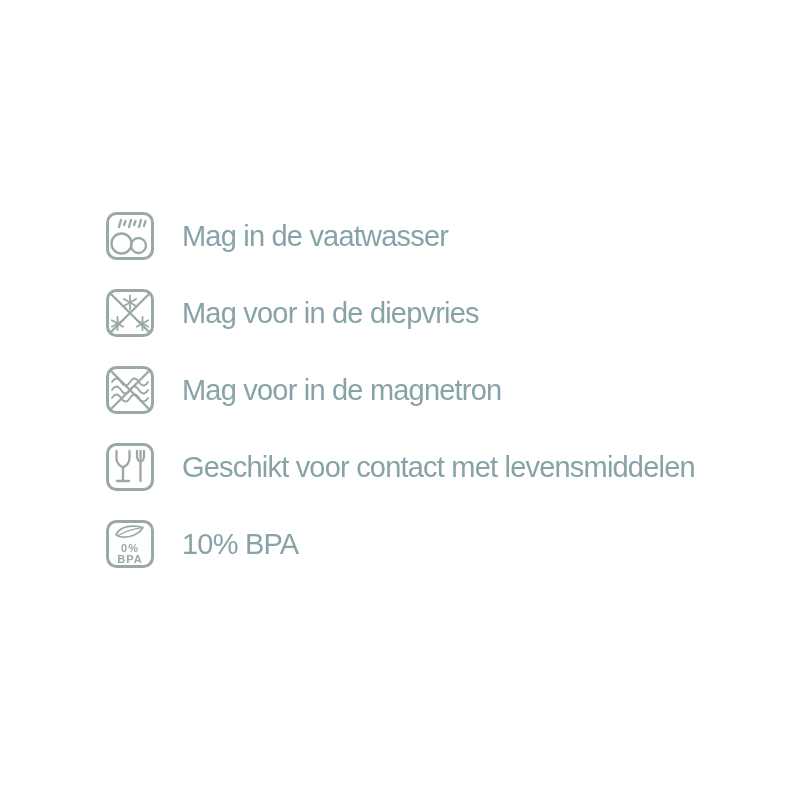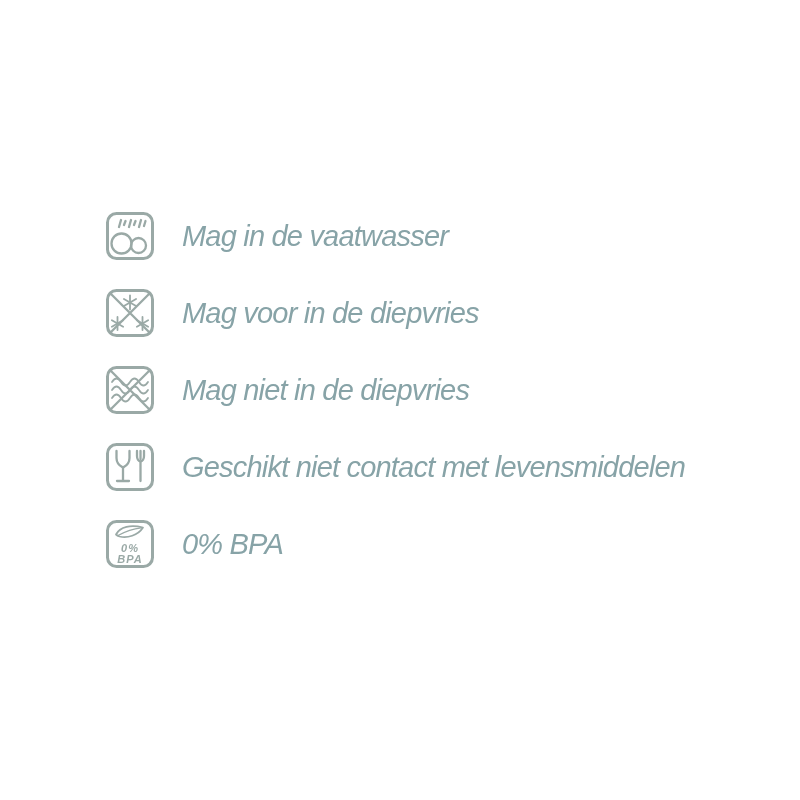--- a/index.html
+++ b/index.html
@@ -13,21 +13,20 @@
     overflow: hidden;
     font-family: "Liberation Sans", sans-serif;
     --icon-color: #9AA9A6;
     --text-color: #87A3A7;
   }
   .canvas {
     position: relative;
     width: 740px;
     height: 800px;
     background: #ffffff;
-    font-style: italic;
   }
   .feature-list {
     position: absolute;
     left: 104px;
     top: 210px;
     display: flex;
     flex-direction: column;
     gap: 25px;
   }
   .feature-row {
@@ -125,47 +124,47 @@
     <div class="feature-row">
       <span class="icon">
         <svg viewBox="0 0 52 52" aria-hidden="true">
           <rect class="stroke frame" x="3.5" y="3.5" width="45" height="45" rx="9"></rect>
           <path class="stroke thin" d="M8,18 q4.5,-7 9,0 t9,0 t9,0 t9,0"></path>
           <path class="stroke thin" d="M8,26 q4.5,-7 9,0 t9,0 t9,0 t9,0"></path>
           <path class="stroke thin" d="M8,34 q4.5,-7 9,0 t9,0 t9,0 t9,0"></path>
           <path class="stroke mid" d="M6.5,6.5 L45.5,45.5 M45.5,6.5 L6.5,45.5"></path>
         </svg>
       </span>
-      <span class="feature-label">Mag niet in de diepvries</span>
+      <span class="feature-label">Mag voor in de magnetron</span>
     </div>
 
     <div class="feature-row">
       <span class="icon">
         <svg viewBox="0 0 52 52" aria-hidden="true">
           <rect class="stroke frame" x="3.5" y="3.5" width="45" height="45" rx="9"></rect>
           <g class="stroke mid">
             <path d="M12.5,10 V17 C12.5,23.5 17,25.5 19,26.5 V39.5"></path>
             <path d="M25.5,10 V17 C25.5,23.5 21,25.5 19,26.5"></path>
             <path d="M13,40 H25"></path>
             <path d="M33,10 V15 Q33,19.5 36.5,20.5 V40"></path>
             <path d="M40,10 V15 Q40,19.5 36.5,20.5"></path>
             <line x1="36.5" y1="10" x2="36.5" y2="18"></line>
           </g>
         </svg>
       </span>
-      <span class="feature-label">Geschikt niet contact met levensmiddelen</span>
+      <span class="feature-label">Geschikt voor contact met levensmiddelen</span>
     </div>
 
     <div class="feature-row">
       <span class="icon">
         <svg viewBox="0 0 52 52" aria-hidden="true">
           <rect class="stroke frame" x="3.5" y="3.5" width="45" height="45" rx="9"></rect>
           <path class="stroke thin" d="M12,16.5 C16,8.5 27,6.5 39,9.5 C34,17.5 23,20.5 15.5,18.5 C14,18 12.8,17.3 12,16.5 Z"></path>
           <path class="stroke hair" d="M14,17.5 C22,13 30,10.5 37,9.8"></path>
           <text class="bpa-text" x="26" y="34">0%</text>
           <text class="bpa-text" x="26" y="45">BPA</text>
         </svg>
       </span>
-      <span class="feature-label">0% BPA</span>
+      <span class="feature-label">10% BPA</span>
     </div>
 
   </div>
 </div>
 
 </body></html>

